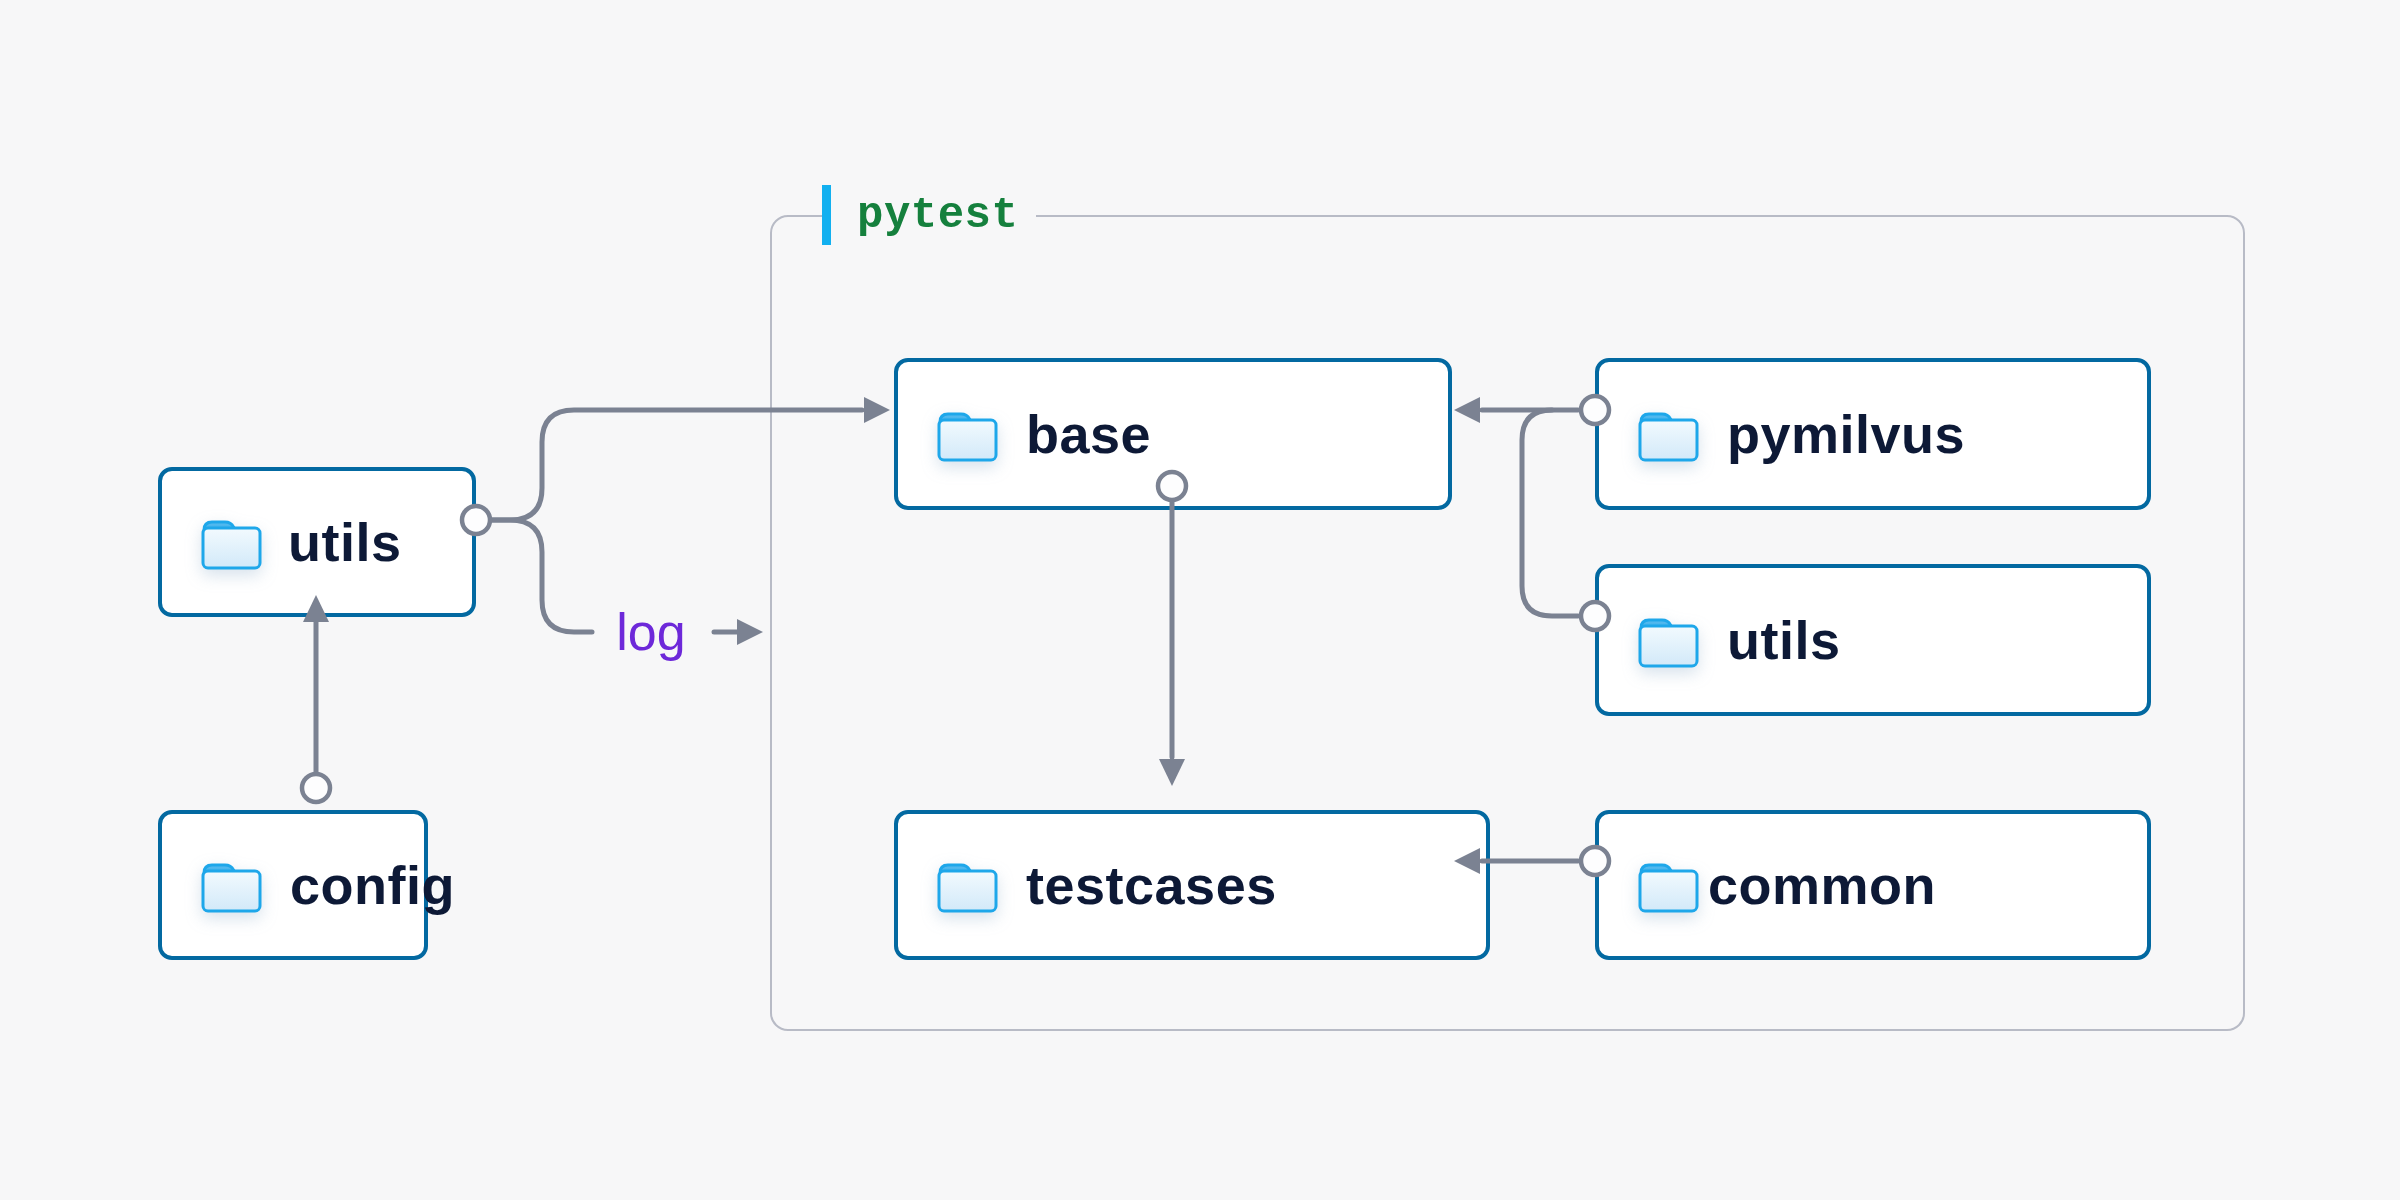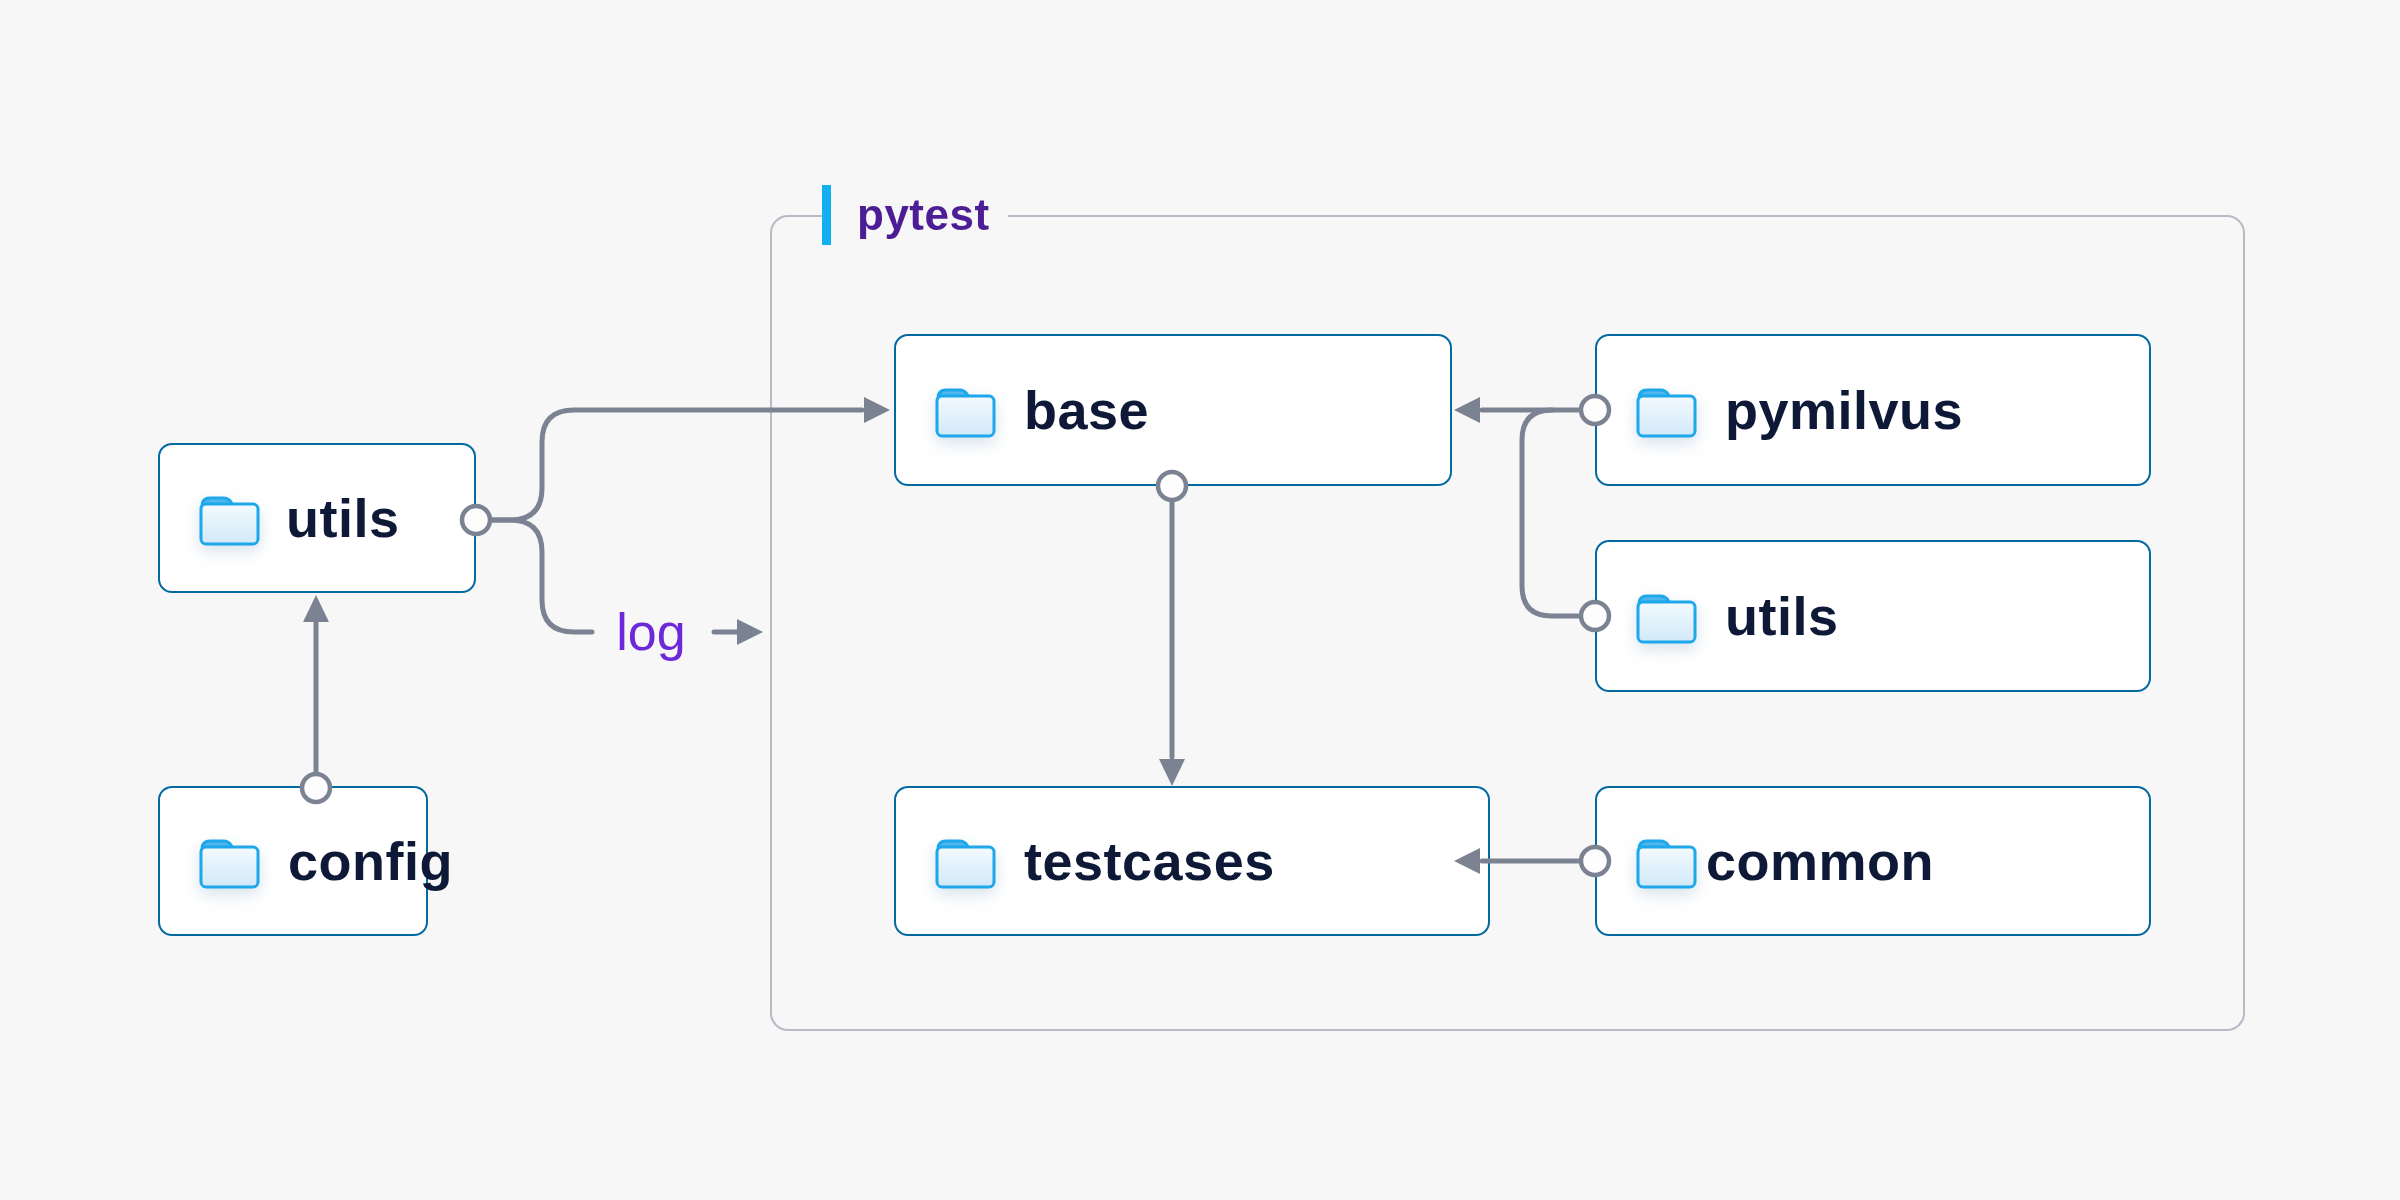--- a/index.html
+++ b/index.html
@@ -38,36 +38,38 @@
     z-index: 3;
   }
   .accent-bar {
     width: 9px; height: 60px;
     background: #12b0f0;
     display: inline-block;
   }
   .group-label-text {
     font-size: 44px;
     font-weight: 700;
-    color: #4c1d95;
+    color: #15803d;
     letter-spacing: 0.5px;
+    font-family: Liberation Mono, monospace;
   }
 
   
   .node {
     position: absolute;
     background: #ffffff;
-    border: 2px solid #0369a1;
+    border: 4px solid #0369a1;
     border-radius: 14px;
     box-sizing: border-box;
     display: flex;
     align-items: center;
     padding-left: 36px;
     gap: 26px;
     z-index: 2;
+    margin-top: 24px;
   }
   .node-label {
     font-size: 54px;
     font-weight: 700;
     color: #0d1936;
     letter-spacing: 0.5px;
     white-space: nowrap;
   }
   .folder {
     width: 66px;

